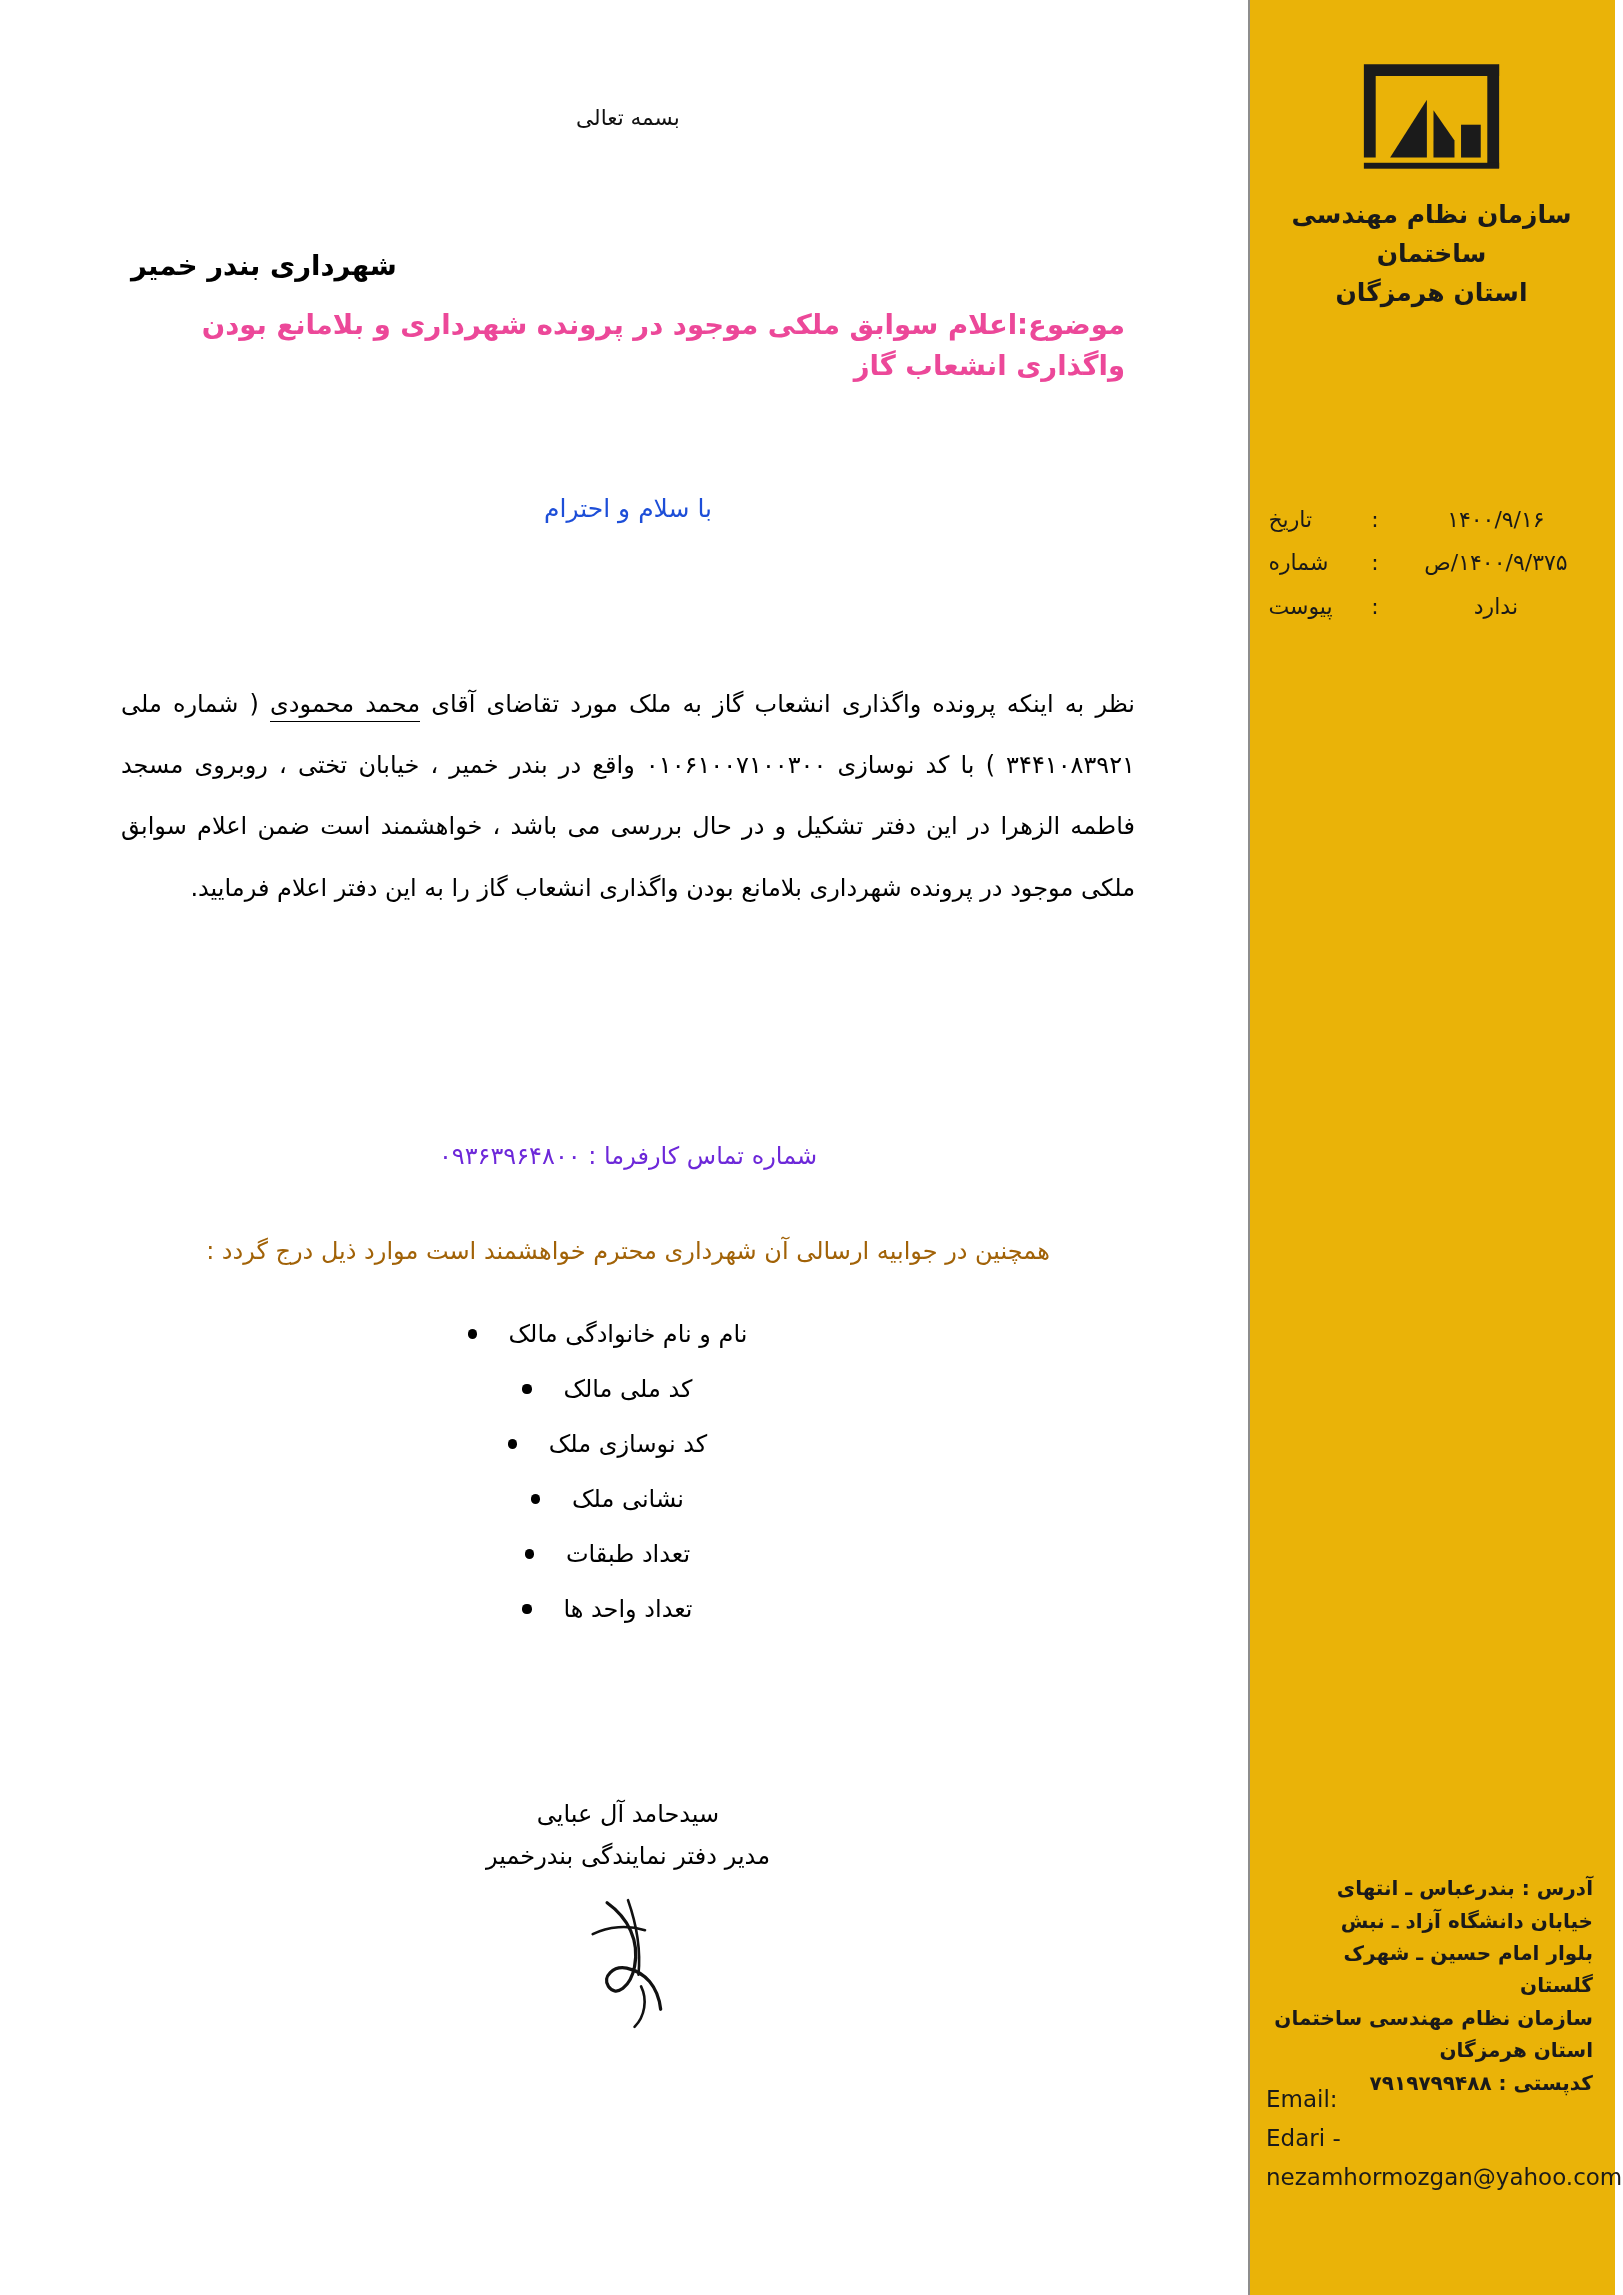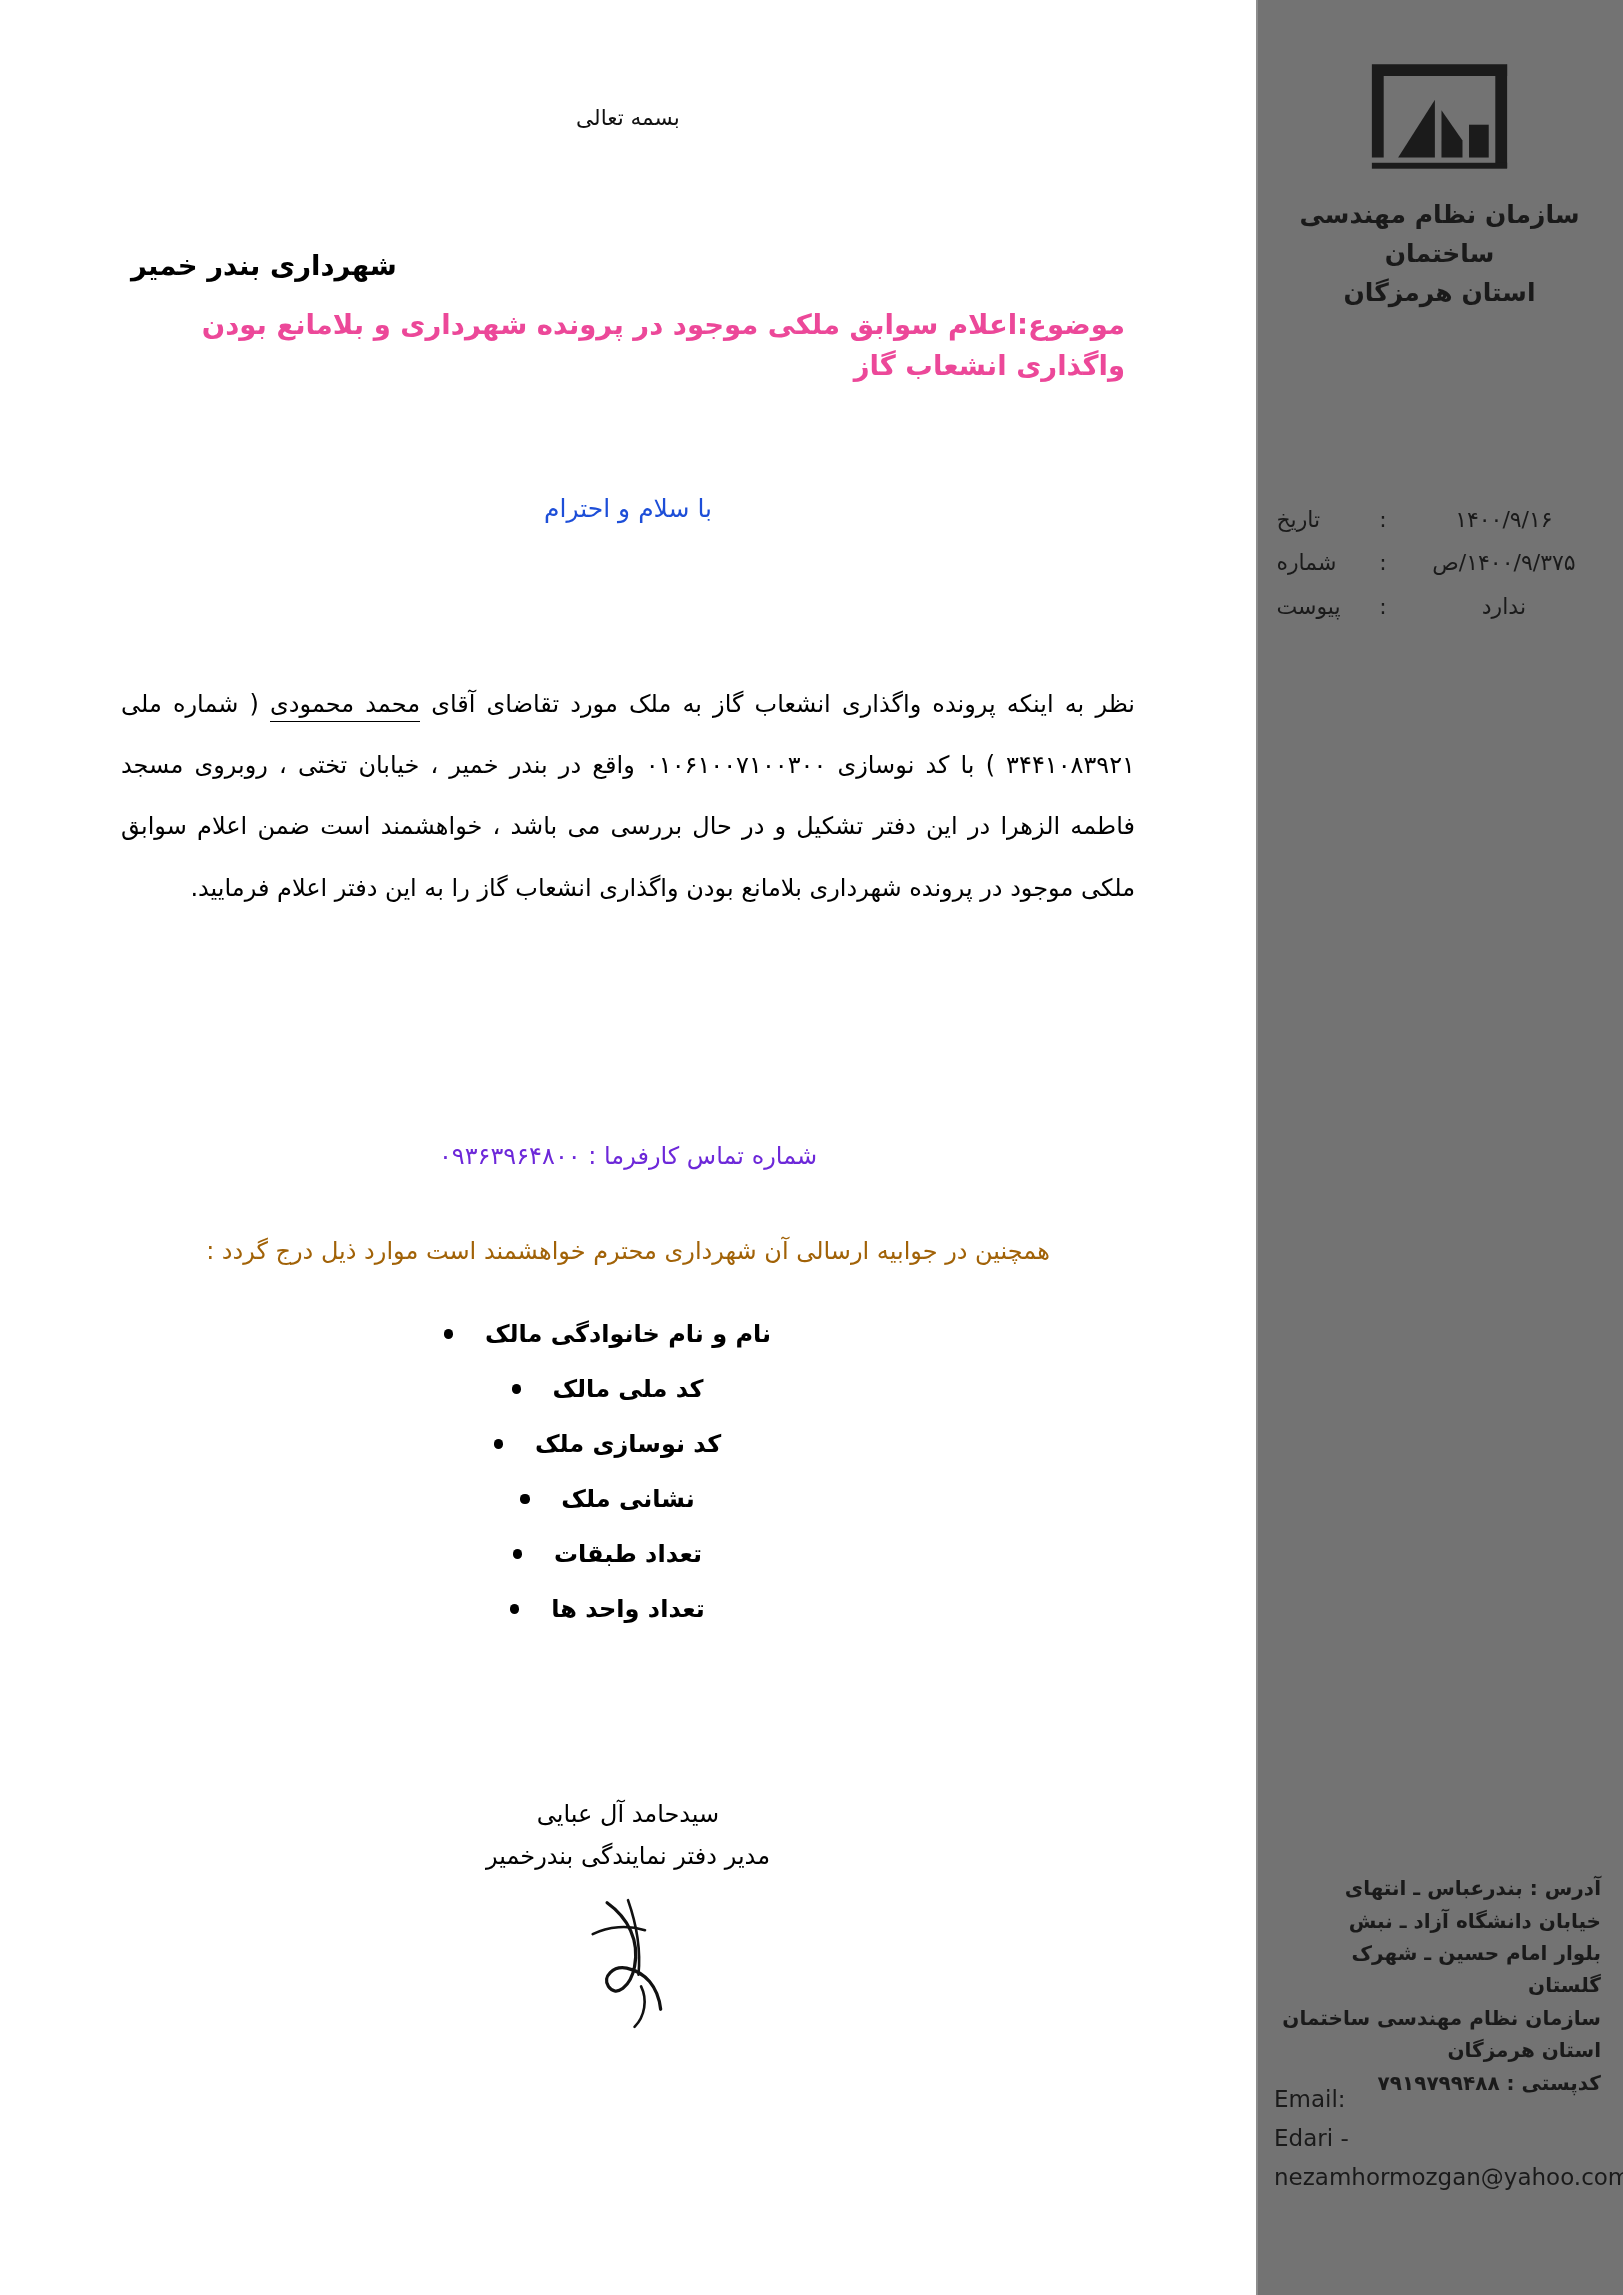--- a/index.html
+++ b/index.html
@@ -15,24 +15,24 @@
     width: 1623px;
     height: 2295px;
     background: #ffffff;
     overflow: hidden;
   }
 
   
   .sidebar {
     position: absolute;
     top: 0;
-    right: 0;
+    right: 8px;
     width: 367px;
     height: 2295px;
-    background: #737373;
+    background: #eab308;
     border-left: 2px solid #8d8d8d;
     box-sizing: border-box;
   }
   .logo-wrap {
     position: absolute;
     top: 59px;
     right: 0;
     width: 367px;
     text-align: center;
   }
@@ -200,21 +200,20 @@
     color: #a16207;
   }
   .bullet-list {
     position: absolute;
     top: 1322px;
     right: 0;
     left: 0;
     list-style: none;
     margin: 0;
     padding: 0;
-    font-weight: bold;
   }
   .bullet-list li {
     position: relative;
     font-size: 24px;
     line-height: 1.0;
     margin-bottom: 31px;
     text-align: center;
     color: #000;
   }
   .bullet-list li .txt {

